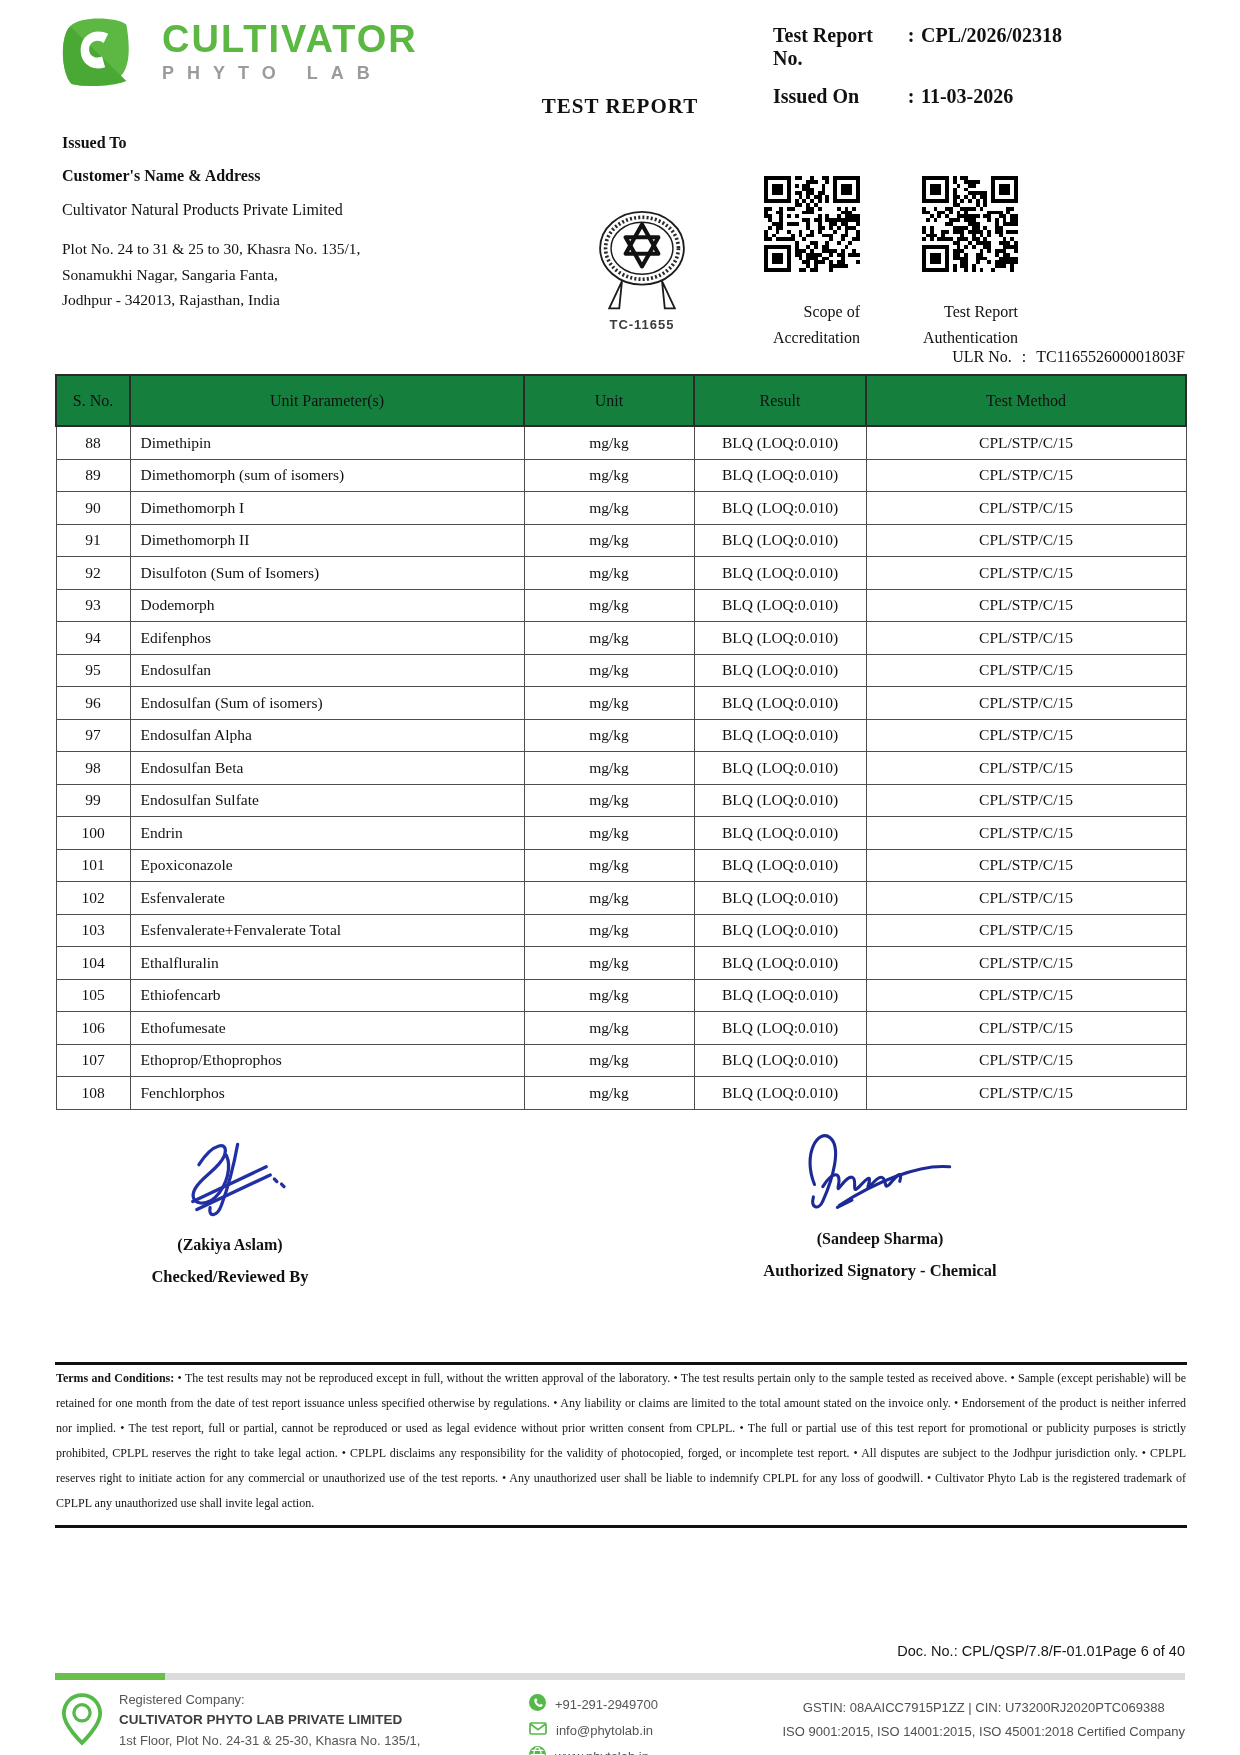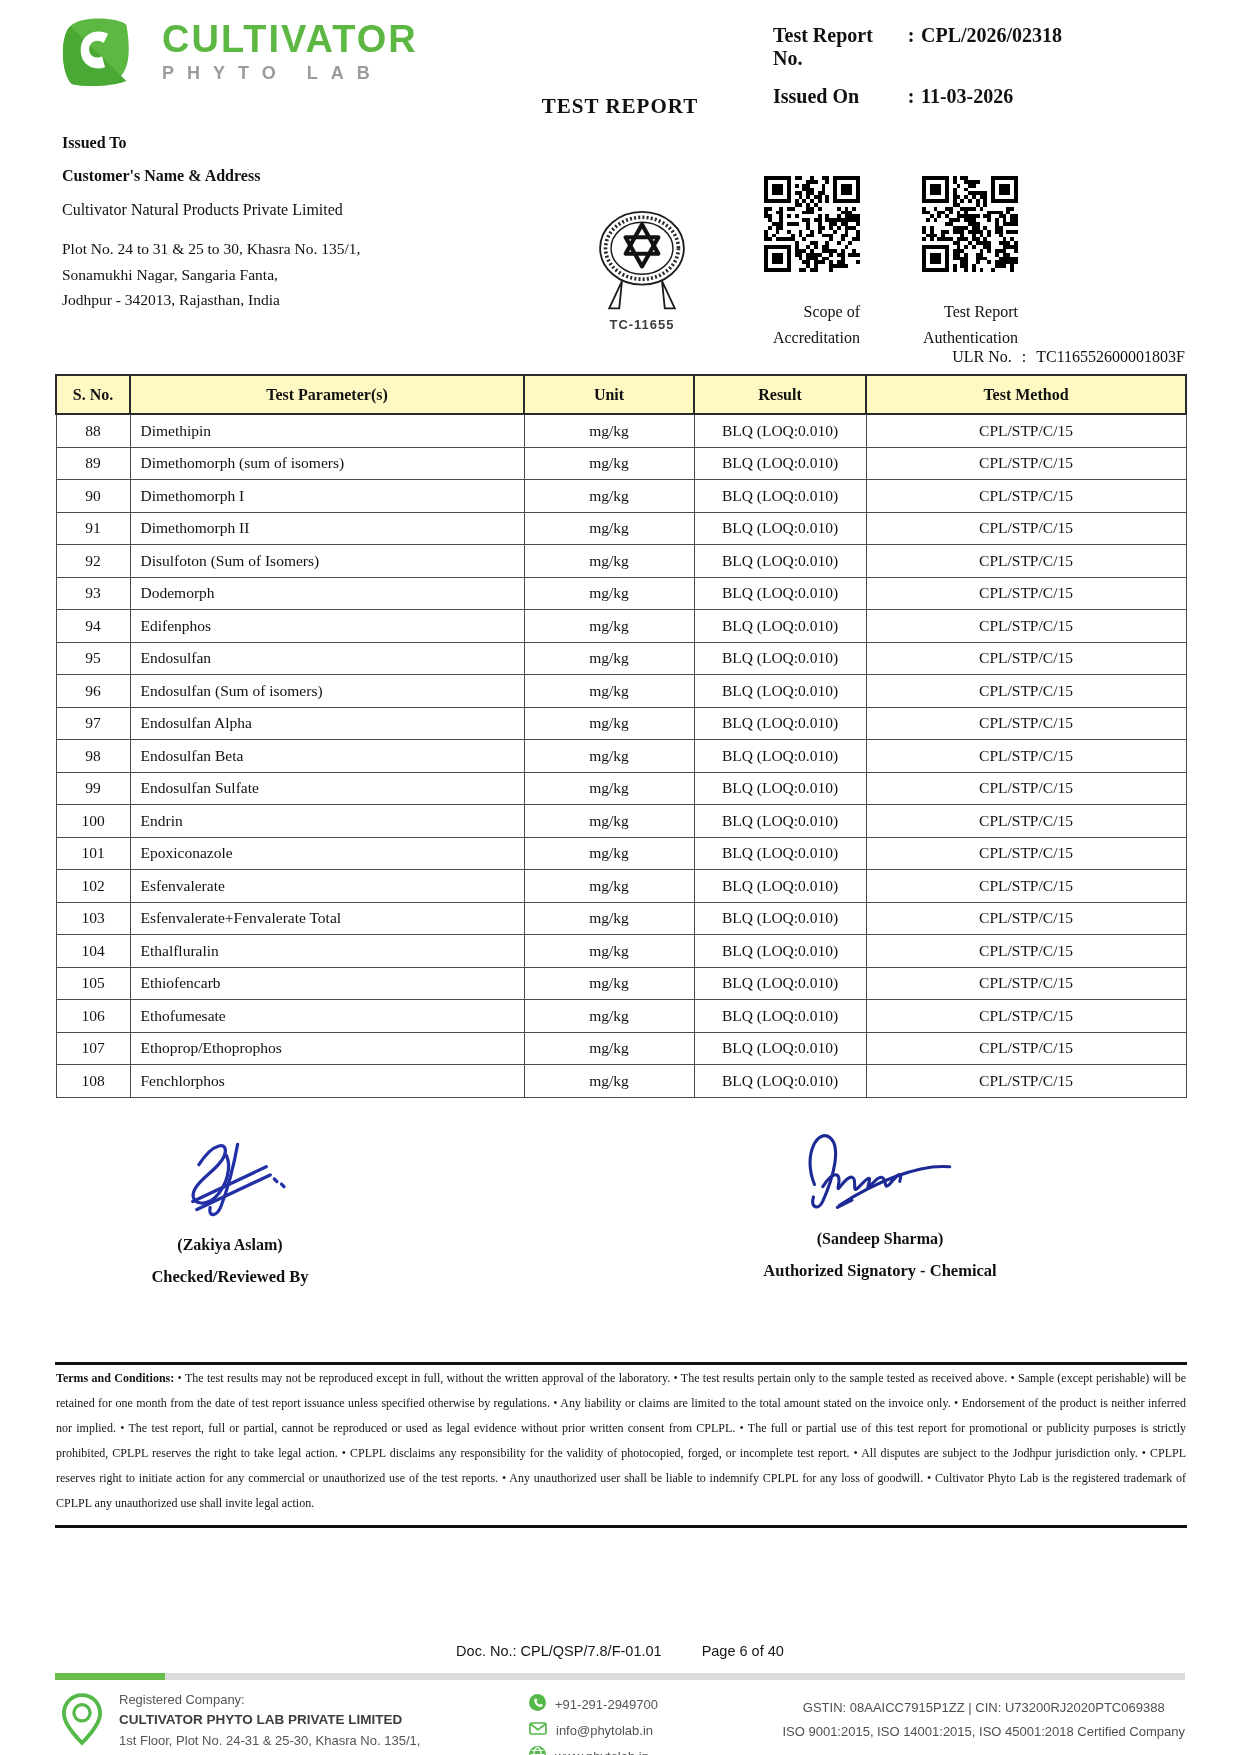--- a/index.html
+++ b/index.html
@@ -38,22 +38,22 @@
   .qr-scope{left:764px;} .qr-auth{left:922px;}
   .qr svg{width:96px;height:96px;display:block;background:#fff;}
   .qr-caption{margin-top:27px;font-size:16px;line-height:1.65;}
 
   .ulr{position:absolute;right:55px;top:348px;font-size:16px;}
   .ulr .l{margin-right:10px;} .ulr .c{margin-right:10px;}
 
   
   table.results{position:absolute;left:55px;top:374px;width:1130px;border-collapse:collapse;
                 font-size:15.5px;table-layout:fixed;}
-  table.results th{background:#fef9c3;border:2px solid #2b2b2b;height:33px;
-                   font-size:16px;font-weight:bold;text-align:center;padding:2px;}
+  table.results th{background:#15803d;border:2px solid #2b2b2b;height:33px;
+                   font-size:16px;font-weight:normal;text-align:center;padding:8px;}
   table.results td{border:1.5px solid #4d4d4d;height:31.5px;text-align:center;padding:0;}
   table.results td.cell-param{text-align:left;padding-left:10px;}
   table.results th.h-param{text-align:center;}
 
   
   .sig{position:absolute;text-align:center;}
   .sig-checked{left:112px;top:1128px;width:236px;}
   .sig-auth{left:742px;top:1120px;width:276px;}
   .sig svg{display:block;margin:0 auto;}
   .sig-name{font-size:16px;font-weight:bold;margin-top:6px;}
@@ -61,22 +61,22 @@
 
   
   .terms{position:absolute;left:55px;top:1362px;width:1130px;
          border-top:3px solid #101010;border-bottom:3px solid #101010;
          padding:1px 1px 9px;}
   .terms p{margin:0;font-size:12px;line-height:25px;text-align:justify;color:#141414;}
   .terms .t-label{font-weight:bold;}
 
   
   .docrow{position:absolute;left:55px;top:1643px;width:1130px;display:flex;
-          justify-content:center;font-family:"Liberation Sans","DejaVu Sans",sans-serif;
-          font-size:14.5px;color:#161616;gap:40px;}
+          justify-content:flex-end;font-family:"Liberation Sans","DejaVu Sans",sans-serif;
+          font-size:14.5px;color:#161616;}
   .bar{position:absolute;left:55px;top:1673px;width:1130px;height:7px;background:#dcdcdc;}
   .bar-green{width:110px;height:100%;background:#6abf4b;}
 
   
   .footer{position:absolute;left:55px;top:1690px;width:1130px;display:flex;
           font-family:"Liberation Sans","DejaVu Sans",sans-serif;color:#555;}
   .pin{margin:2px 16px 0 6px;}
   .office{width:352px;font-size:13px;line-height:1.55;}
   .office .company{font-weight:bold;color:#3d3d3d;font-size:13.5px;}
   .contacts{margin-left:58px;padding-top:4px;font-size:13px;}
@@ -607,21 +607,21 @@
     <colgroup>
         <col style="width:74px">
         <col style="width:394px">
         <col style="width:170px">
         <col style="width:172px">
         <col style="width:320px">
       </colgroup>
     <thead>
       <tr>
         <th>S. No.</th>
-        <th class="h-param">Test Parameter(s)</th>
+        <th class="h-param">Unit Parameter(s)</th>
         <th>Unit</th>
         <th>Result</th>
         <th>Test Method</th>
       </tr>
     </thead>
     <tbody>
         <tr>
           <td>88</td>
           <td class="cell-param">Dimethipin</td>
           <td>mg/kg</td>

